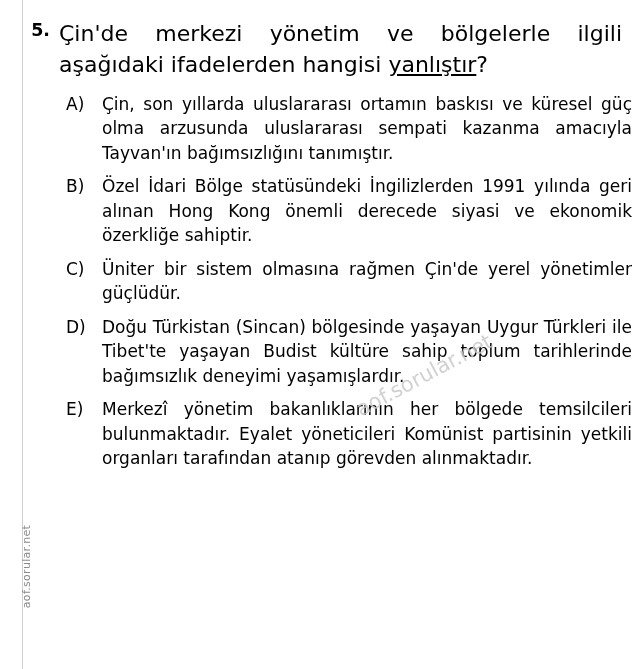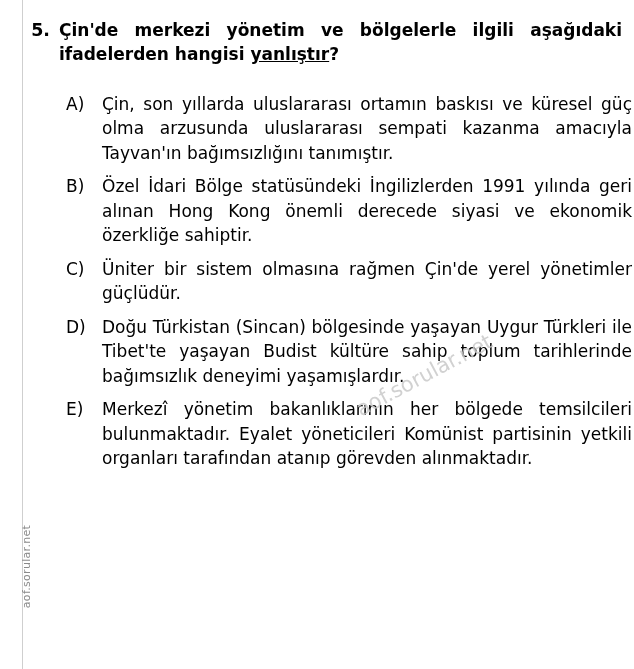--- a/index.html
+++ b/index.html
@@ -63,22 +63,22 @@
     flex: 0 0 auto;
     width: 28px;
     font-size: 17.5px;
     font-weight: bold;
     text-align: right;
     padding-right: 9px;
     line-height: 1.42;
   }
   .q-text {
     flex: 1 1 auto;
-    font-size: 17px;
-    font-weight: bold;
+    font-size: 22px;
+    font-weight: normal;
     line-height: 1.42;
     text-align: justify;
     text-justify: inter-word;
     padding-right: 8px;
   }
   .q-text .u {
     text-decoration: underline;
   }
   .options {
     position: absolute;

